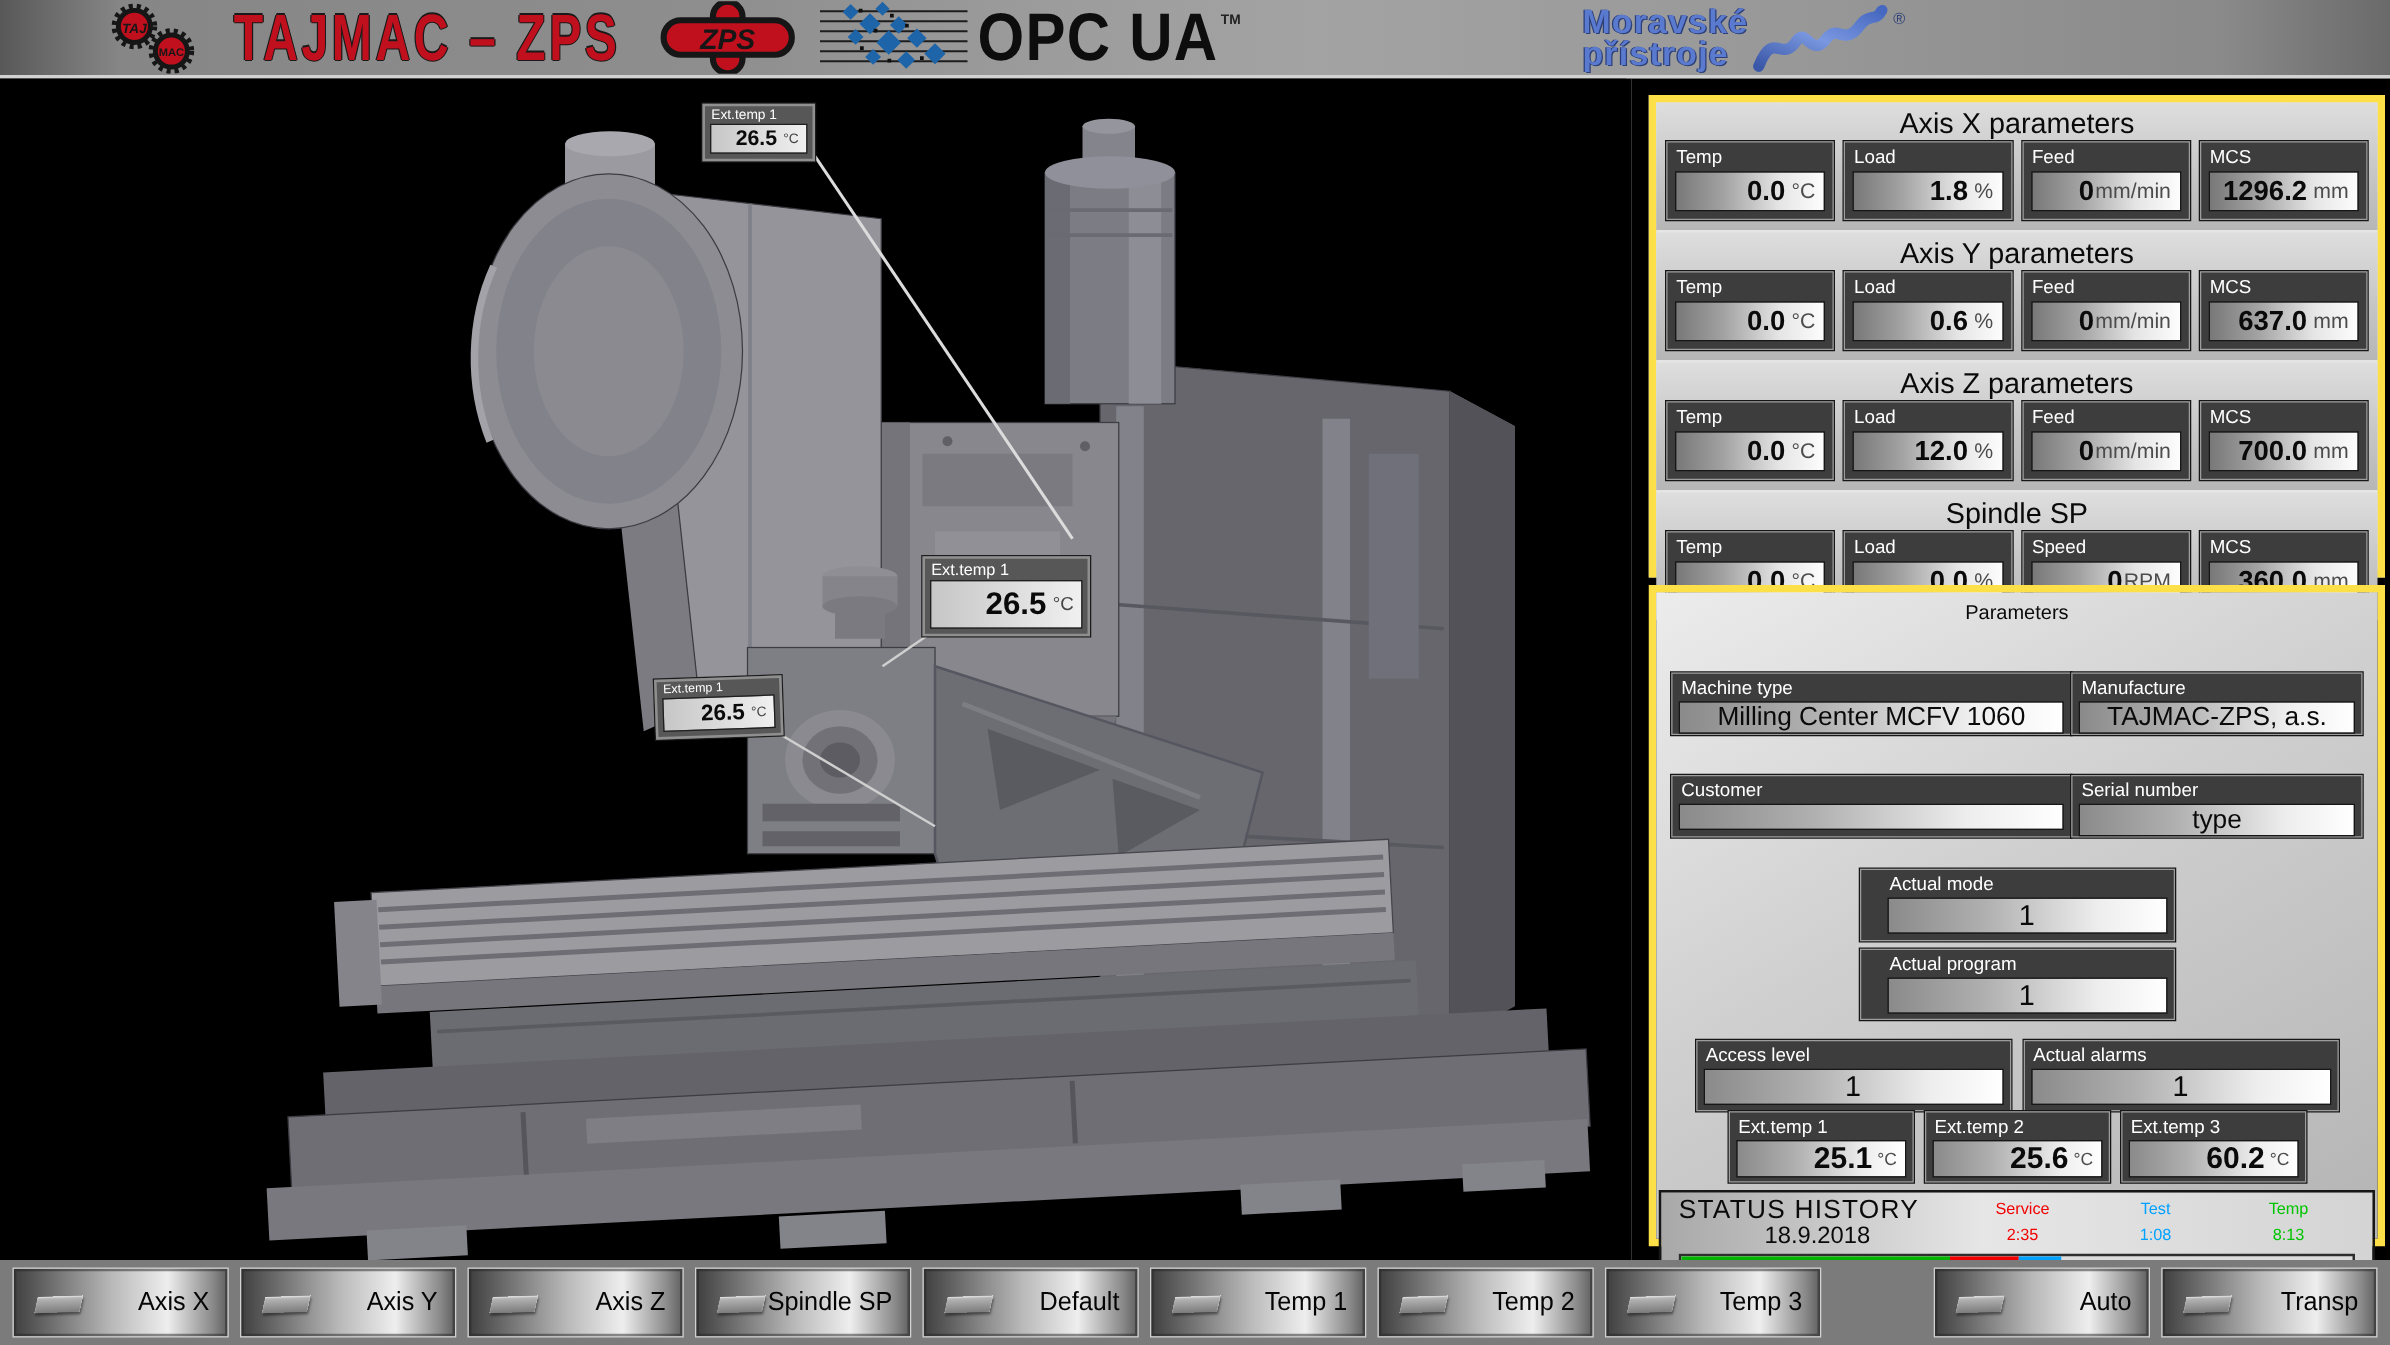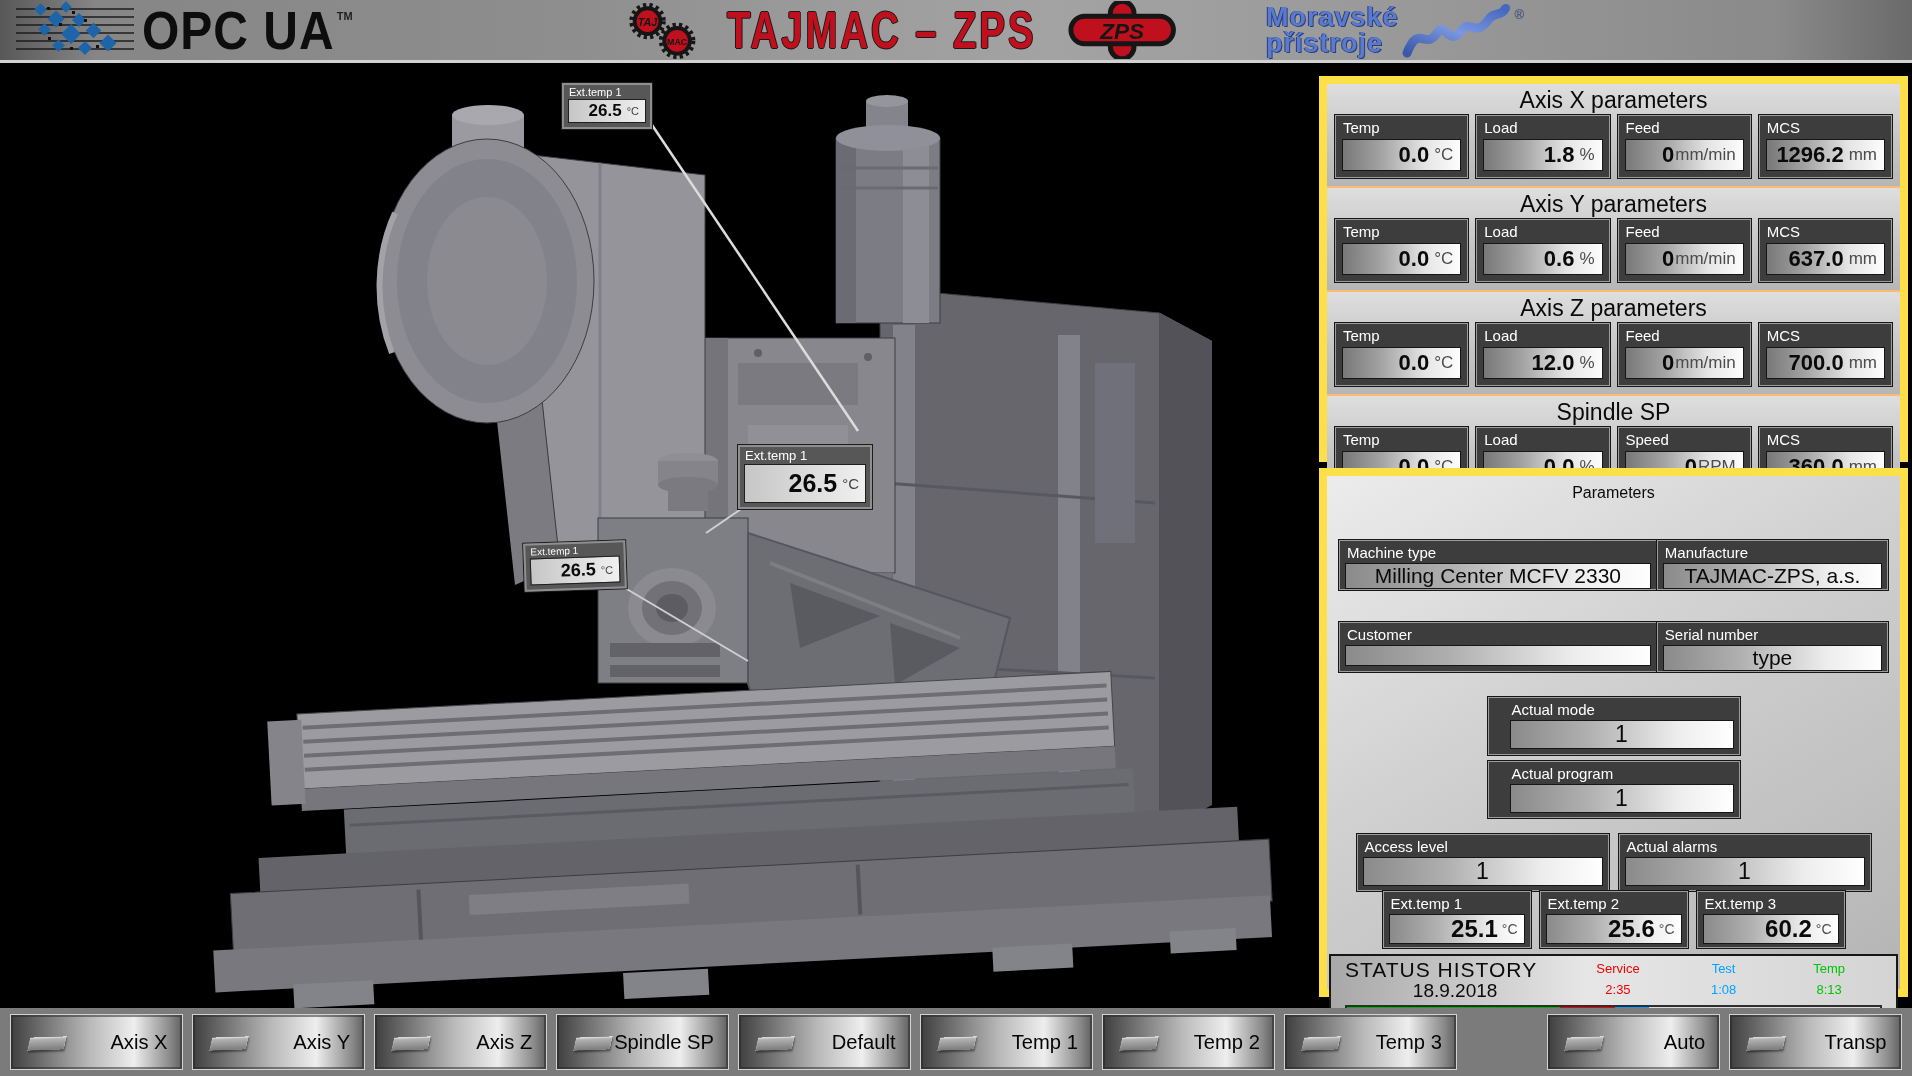--- a/index.html
+++ b/index.html
@@ -41,21 +41,21 @@
   .otag-val { font-weight:bold; color:#0a0a0a; }
   .otag-unit { color:#444; }
   .otag1 { left:562px; top:20px;  width:90px;  height:46px; }
   .otag1 .otag-label{font-size:11px;} .otag1 .otag-val{font-size:17px;} .otag1 .otag-unit{font-size:11px;}
   .otag2 { left:738px; top:382px; width:134px; height:64px; }
   .otag2 .otag-label{font-size:13px;} .otag2 .otag-val{font-size:25px;} .otag2 .otag-unit{font-size:15px;}
   .otag3 { left:524px; top:479px; width:102px; height:48px; transform:rotate(-2deg); }
   .otag3 .otag-label{font-size:10px;} .otag3 .otag-val{font-size:18px;} .otag3 .otag-unit{font-size:11px;}
 
   
-  .group { position:absolute; left:1319px; width:589px; border:8px solid #fde047; background:#fdba74; }
+  .group { position:absolute; left:1319px; width:589px; border:6px solid #fde047; background:#e5e5e5; }
   .group-a { top:13px; height:386px; display:flex; flex-direction:column; gap:2px; padding:0; }
   .axis-panel { flex:1; background:linear-gradient(180deg,#dedede 0%,#c6c6c6 55%,#b6b6b6 100%);
     display:flex; flex-direction:column; }
   .ap-title { text-align:center; font-size:23px; color:#0a0a0a; padding-top:3px; height:31px; }
   .ap-fields { display:flex; gap:8px; padding:0 8px 8px; flex:1; }
 
   .dfield { flex:1; background:#3d3d3d; border:1px solid #9d9d9d; box-shadow:0 0 0 1px #161616;
     display:flex; flex-direction:column; }
   .df-label { color:#fff; font-size:15px; padding:3px 7px 1px; white-space:nowrap; }
   .df-display { background:linear-gradient(90deg,#787878 0%,#a2a2a2 32%,#e5e5e5 70%,#fdfdfd 100%);
@@ -116,20 +116,37 @@
   .btn-label { position:absolute; right:14px; top:50%; transform:translateY(-50%) scaleX(.96);
     transform-origin:right center; font-size:21px; color:#050505; white-space:nowrap; }
   .spacer { flex:1; }
 </style>
 </head>
 <body>
 
 <div class="screen">
 
   <div class="header">
+    <div class="hdr-sec sec-taj">
+      <svg width="104" height="58" viewBox="0 0 104 58">
+        <circle cx="34" cy="20" r="15" fill="#161616" stroke="#161616" stroke-width="7" stroke-dasharray="3 3"></circle>
+        <circle cx="34" cy="20" r="11" fill="#c0101e"></circle>
+        <text x="34" y="25" text-anchor="middle" font-size="11" font-style="italic" font-weight="bold" fill="#161616">TAJ</text>
+        <circle cx="64" cy="40" r="15" fill="#161616" stroke="#161616" stroke-width="7" stroke-dasharray="3 3"></circle>
+        <circle cx="64" cy="40" r="11" fill="#c0101e"></circle>
+        <text x="64" y="44" text-anchor="middle" font-size="9" font-weight="bold" fill="#161616">MAC</text>
+      </svg>
+      <span class="taj-text">TAJMAC – ZPS</span>
+      <svg width="118" height="58" viewBox="0 0 118 58">
+        <circle cx="59" cy="12" r="12" fill="#c0101e" stroke="#161616" stroke-width="5"></circle>
+        <circle cx="59" cy="46" r="12" fill="#c0101e" stroke="#161616" stroke-width="5"></circle>
+        <rect x="7" y="15" width="104" height="28" rx="14" fill="#c0101e" stroke="#161616" stroke-width="5"></rect>
+        <text x="59" y="38" text-anchor="middle" font-size="23" font-weight="900" font-style="italic" fill="#161616">ZPS</text>
+      </svg>
+    </div>
     <div class="hdr-sec sec-opc">
       <svg width="128" height="58" viewBox="0 0 128 58">
         <g stroke="#1d1d1d" stroke-width="1.6">
           <line x1="2" y1="8" x2="120" y2="8"></line>
             <line x1="2" y1="16" x2="120" y2="16"></line>
           <line x1="2" y1="24" x2="120" y2="24"></line>
             <line x1="2" y1="32" x2="120" y2="32"></line>
           <line x1="2" y1="40" x2="120" y2="40"></line>
             <line x1="2" y1="48" x2="120" y2="48"></line>
         </g>
@@ -151,37 +168,20 @@
           <rect x="45" y="22" width="3" height="3"></rect>
             <rect x="70" y="18" width="3" height="3"></rect>
           <rect x="34" y="36" width="3" height="3"></rect>
             <rect x="82" y="44" width="3" height="3"></rect>
           <rect x="56" y="46" width="3" height="3"></rect>
         </g>
       </svg>
       <span class="opc-text">OPC UA</span>
       <span class="opc-tm">TM</span>
     </div>
-    <div class="hdr-sec sec-taj">
-      <svg width="104" height="58" viewBox="0 0 104 58">
-        <circle cx="34" cy="20" r="15" fill="#161616" stroke="#161616" stroke-width="7" stroke-dasharray="3 3"></circle>
-        <circle cx="34" cy="20" r="11" fill="#c0101e"></circle>
-        <text x="34" y="25" text-anchor="middle" font-size="11" font-style="italic" font-weight="bold" fill="#161616">TAJ</text>
-        <circle cx="64" cy="40" r="15" fill="#161616" stroke="#161616" stroke-width="7" stroke-dasharray="3 3"></circle>
-        <circle cx="64" cy="40" r="11" fill="#c0101e"></circle>
-        <text x="64" y="44" text-anchor="middle" font-size="9" font-weight="bold" fill="#161616">MAC</text>
-      </svg>
-      <span class="taj-text">TAJMAC – ZPS</span>
-      <svg width="118" height="58" viewBox="0 0 118 58">
-        <circle cx="59" cy="12" r="12" fill="#c0101e" stroke="#161616" stroke-width="5"></circle>
-        <circle cx="59" cy="46" r="12" fill="#c0101e" stroke="#161616" stroke-width="5"></circle>
-        <rect x="7" y="15" width="104" height="28" rx="14" fill="#c0101e" stroke="#161616" stroke-width="5"></rect>
-        <text x="59" y="38" text-anchor="middle" font-size="23" font-weight="900" font-style="italic" fill="#161616">ZPS</text>
-      </svg>
-    </div>
     <div class="hdr-sec sec-mor">
       <div class="mor-text">
         <div>Moravské</div>
         <div>přístroje</div>
       </div>
       <svg width="116" height="58" viewBox="0 0 116 58">
         <defs>
           <linearGradient id="morg" x1="0" y1="1" x2="1" y2="0">
             <stop offset="0" stop-color="#3a57a8"></stop>
               <stop offset="0.5" stop-color="#7a97e0"></stop>
@@ -454,21 +454,21 @@
     </div>
 
     <div class="group group-b">
       <div class="gb-panel">
         <div class="gb-title">Parameters</div>
 
         <div class="gb-row">
           <div class="pfield w330">
             <div class="df-label">Machine type</div>
             <div class="pf-display">
-                <span class="pf-val">Milling Center MCFV 2330</span>
+                <span class="pf-val">Milling Center MCFV 1060</span>
               </div>
           </div>
           <div class="pfield w240">
             <div class="df-label">Manufacture</div>
             <div class="pf-display">
                 <span class="pf-val">TAJMAC-ZPS, a.s.</span>
               </div>
           </div>
         </div>
 

